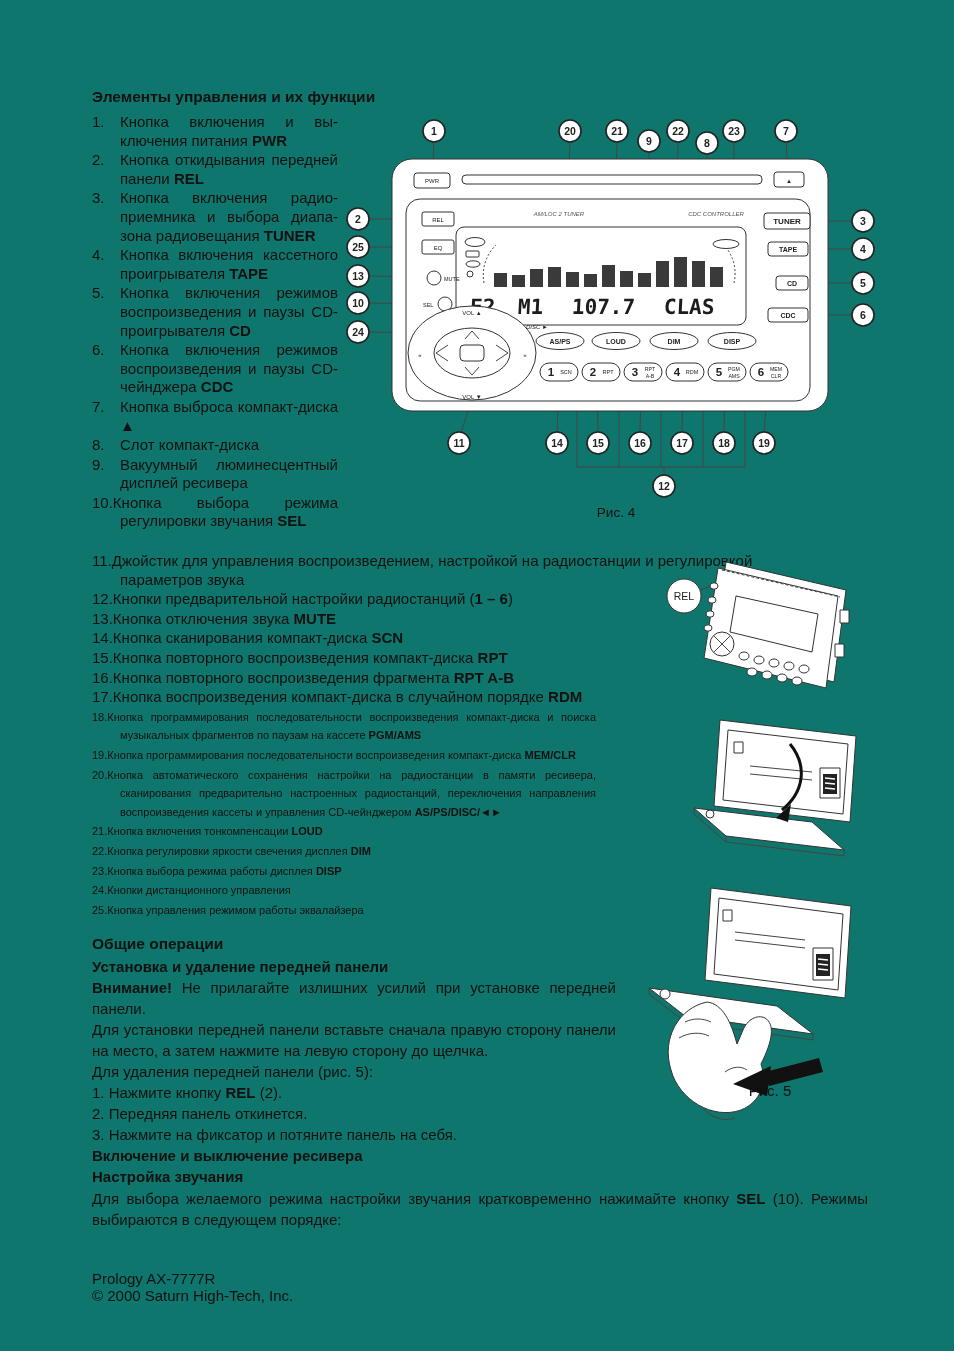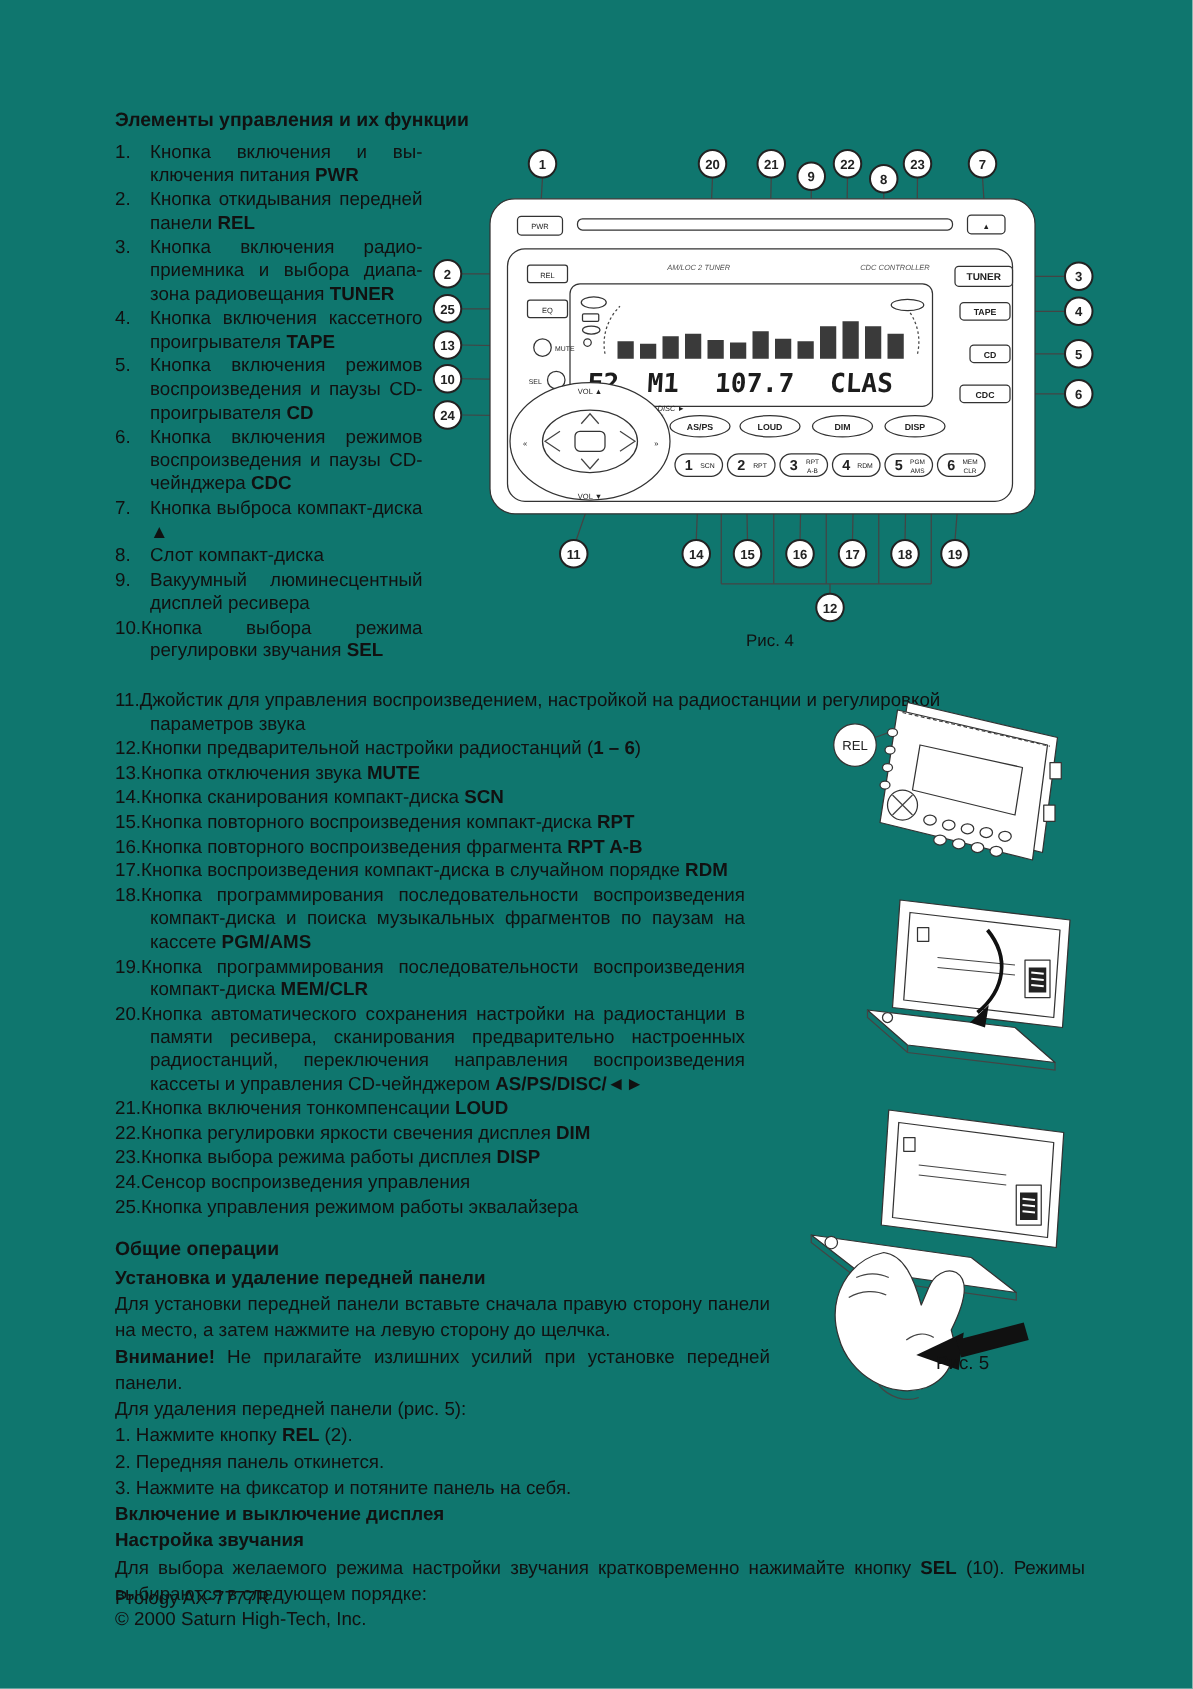--- a/index.html
+++ b/index.html
@@ -7,21 +7,21 @@
         font-family:"Liberation Sans",sans-serif;overflow:hidden;}
   .content{position:absolute;left:92px;top:88px;width:812px;}
   .heading{font-size:15.5px;font-weight:bold;margin:0 0 7px 0;}
   .row{display:flex;align-items:flex-start;}
   .col1{width:246px;text-align:justify;font-size:15px;line-height:18.6px;}
   .itm{text-indent:-28px;padding-left:28px;margin:0 0 1px 0;}
   .num{display:inline-block;min-width:28px;text-indent:0;}
   .n2 .num{min-width:0;}
   .fig4col{margin-left:6px;margin-top:2px;}
   .fullA{width:700px;font-size:15px;line-height:18.6px;margin-top:20px;}
-  .fullB{width:504px;font-size:15px;line-height:18.6px;text-align:justify;margin-top:1px;}
+  .fullB{width:504px;font-size:11px;line-height:18.6px;text-align:justify;margin-top:1px;}
   .sec{width:524px;font-size:15px;line-height:21px;margin-top:14px;text-align:justify;}
   .sec-title{font-size:15.5px;font-weight:bold;margin:0 0 2px 0;}
   .sub-title{font-weight:bold;}
   .wideP{width:776px;font-size:15px;line-height:21.5px;text-align:justify;}
   b{font-weight:bold;}
   .figabs{position:absolute;}
   .fig5cap{position:absolute;left:705px;top:1082px;width:130px;text-align:center;font-size:15px;}
   .footer{position:absolute;left:92px;top:1270px;width:774px;display:flex;
           justify-content:space-between;font-size:15px;flex-direction:column;}
   svg{font-family:"Liberation Sans",sans-serif;}
@@ -275,34 +275,34 @@
     <div class="itm n2"><span class="num">17.</span><span>Кнопка воспроизведения компакт-диска в случайном порядке </span><b>RDM</b><span></span></div>
   </div>
 
   <div class="fullB">
     <div class="itm n2"><span class="num">18.</span><span>Кнопка программирования последовательности воспроизведения компакт-диска и поиска музыкальных фрагментов по паузам на кассете </span><b>PGM/AMS</b><span></span></div>
     <div class="itm n2"><span class="num">19.</span><span>Кнопка программирования последовательности воспроизведения компакт-диска </span><b>MEM/CLR</b><span></span></div>
     <div class="itm n2"><span class="num">20.</span><span>Кнопка автоматического сохранения настройки на радиостанции в памяти ресивера,  сканирования предварительно настроенных радиостанций, переключения направления воспроизведения кассеты и управления CD-чейнджером </span><b>AS/PS/DISC/◄►</b><span></span></div>
     <div class="itm n2"><span class="num">21.</span><span>Кнопка включения тонкомпенсации </span><b>LOUD</b><span></span></div>
     <div class="itm n2"><span class="num">22.</span><span>Кнопка регулировки яркости свечения дисплея </span><b>DIM</b><span></span></div>
     <div class="itm n2"><span class="num">23.</span><span>Кнопка выбора режима работы дисплея </span><b>DISP</b><span></span></div>
-    <div class="itm n2"><span class="num">24.</span><span>Сенсор воспроизведения управления</span><b></b><span></span></div>
+    <div class="itm n2"><span class="num">24.</span><span>Кнопки дистанционного управления</span><b></b><span></span></div>
     <div class="itm n2"><span class="num">25.</span><span>Кнопка управления режимом работы эквалайзера</span><b></b><span></span></div>
   </div>
 
   <div class="sec">
     <div class="sec-title">Общие операции</div>
     <div class="sub-title">Установка и удаление передней панели</div>
+    <div><b>Внимание!</b><span> Не прилагайте излишних усилий при установке передней панели.</span></div>
     <div>Для установки передней панели вставьте сначала правую сторону панели на место, а затем нажмите на левую сторону до щелчка.</div>
-    <div><b>Внимание!</b><span> Не прилагайте излишних усилий при установке передней панели.</span></div>
     <div>Для удаления передней панели (рис. 5):</div>
     <div><span>1. Нажмите кнопку </span><b>REL</b><span> (2).</span></div>
     <div>2. Передняя панель откинется.</div>
     <div>3. Нажмите на фиксатор и потяните панель на себя.</div>
-    <div class="sub-title">Включение и выключение дисплея</div>
+    <div class="sub-title">Включение и выключение ресивера</div>
   </div>
 
   <div class="wideP sub-title">Настройка звучания</div>
   <div class="wideP">
     <span>Для выбора желаемого режима настройки звучания кратковременно нажимайте кнопку </span><b>SEL</b><span> (10). Режимы выбираются в следующем порядке:</span>
   </div>
 </div>
 
 <div class="figabs" style="left:660px;top:552px;">
   <svg width="200" height="152" viewBox="0 0 200 152">

